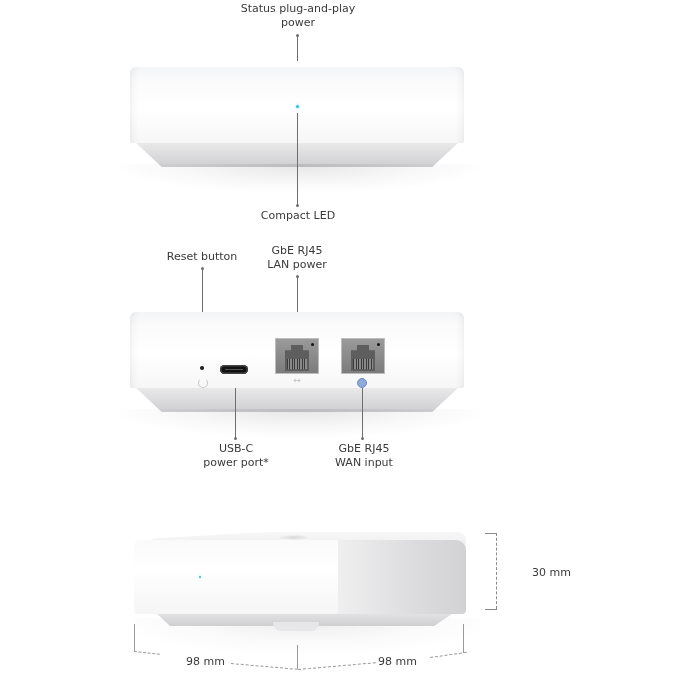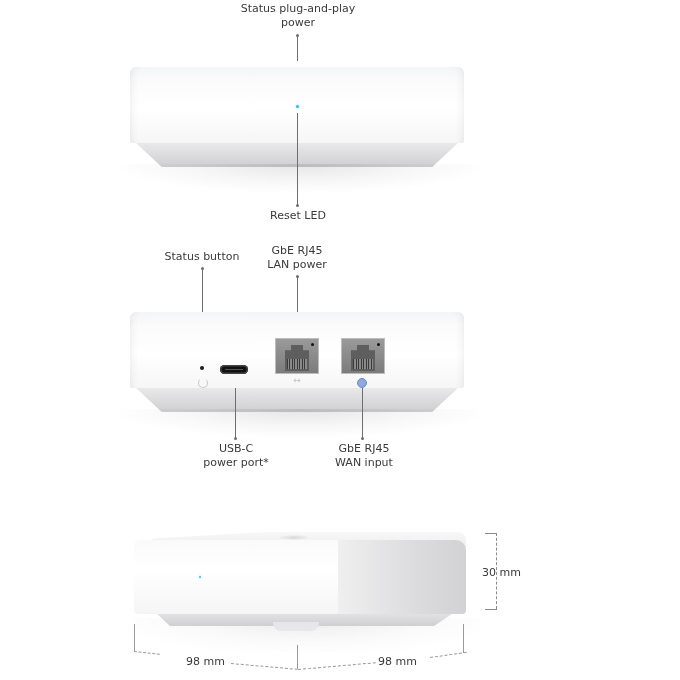--- a/index.html
+++ b/index.html
@@ -124,25 +124,25 @@
 <div>
   <div class="dev-front" style="top:67px;"></div>
   <div class="dev-base" style="top:143px;"></div>
   <div class="base-shadow" style="top:164px;"></div>
   <div class="led" style="left:296px; top:105px;"></div>
 </div>
 
 <div>
   <div class="vline" style="left:297px; top:113px; height:92px;"></div>
   <div class="dot" style="left:296px; top:204px;"></div>
-  <div class="label" style="left:298px; top:209px;">Reset LED</div>
-</div>
-
-<div>
-  <div class="label" style="left:202px; top:250px;">Status button</div>
+  <div class="label" style="left:298px; top:209px;">Compact LED</div>
+</div>
+
+<div>
+  <div class="label" style="left:202px; top:250px;">Reset button</div>
   <div class="dot" style="left:201px; top:267px;"></div>
   <div class="vline" style="left:202px; top:268px; height:98px;"></div>
 </div>
 
 <div>
   <div class="label" style="left:297px; top:244px;">
     <div>GbE RJ45</div>
     <div>LAN power</div>
   </div>
   <div class="dot" style="left:296px; top:275px;"></div>
@@ -200,21 +200,21 @@
   <div class="iso-front"></div>
   <div class="iso-side"></div>
   <div class="logo-mark"></div>
   <div class="led" style="left:199px; top:576px; width:2px; height:2px;"></div>
 </div>
 
 <div>
   <div class="dim-cap" style="left:485px; top:533px; width:12px;"></div>
   <div class="dim-bracket" style="left:496px; top:533px; width:0; height:76px;"></div>
   <div class="dim-cap" style="left:485px; top:609px; width:12px;"></div>
-  <div class="dim-label" style="left:482px; top:566px;">30 mm</div>
+  <div class="dim-label" style="left:532px; top:566px;">30 mm</div>
 </div>
 
 <div>
   <div class="dim-v" style="left:134px; top:624px; height:27px;"></div>
   <div class="dash-line" style="left:134px; top:651px; width:26px; transform:rotate(6deg);"></div>
   <div class="dim-label" style="left:186px; top:655px;">98 mm</div>
   <div class="dash-line" style="left:231px; top:663px; width:67px; transform:rotate(5deg);"></div>
   <div class="dim-v" style="left:297px; top:645px; height:24px;"></div>
 </div>
 

